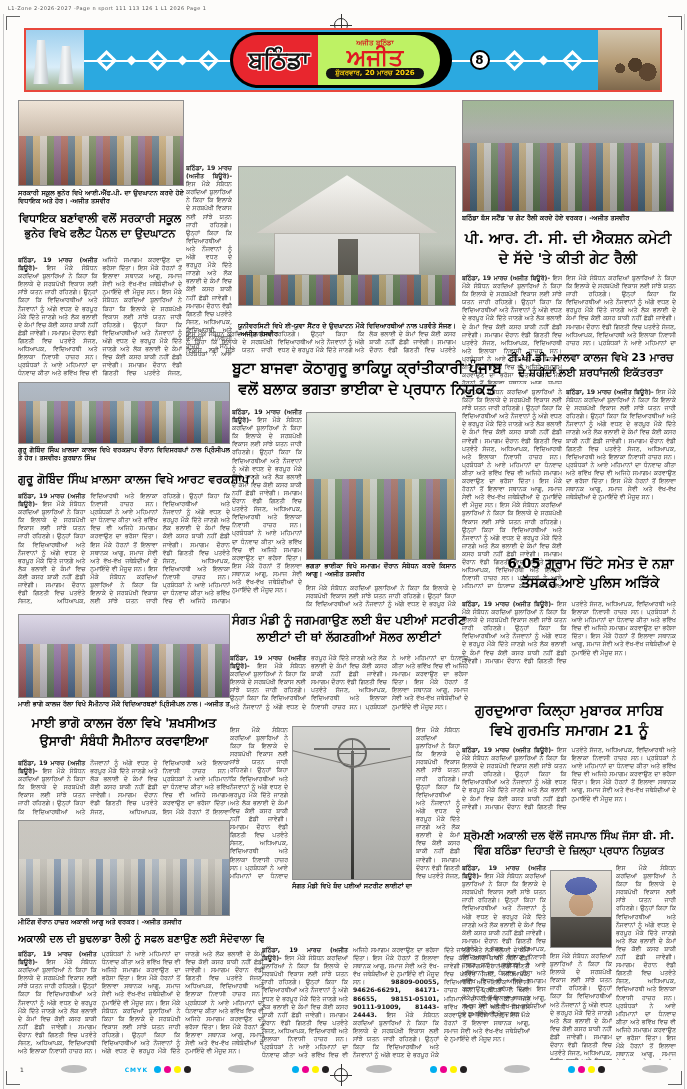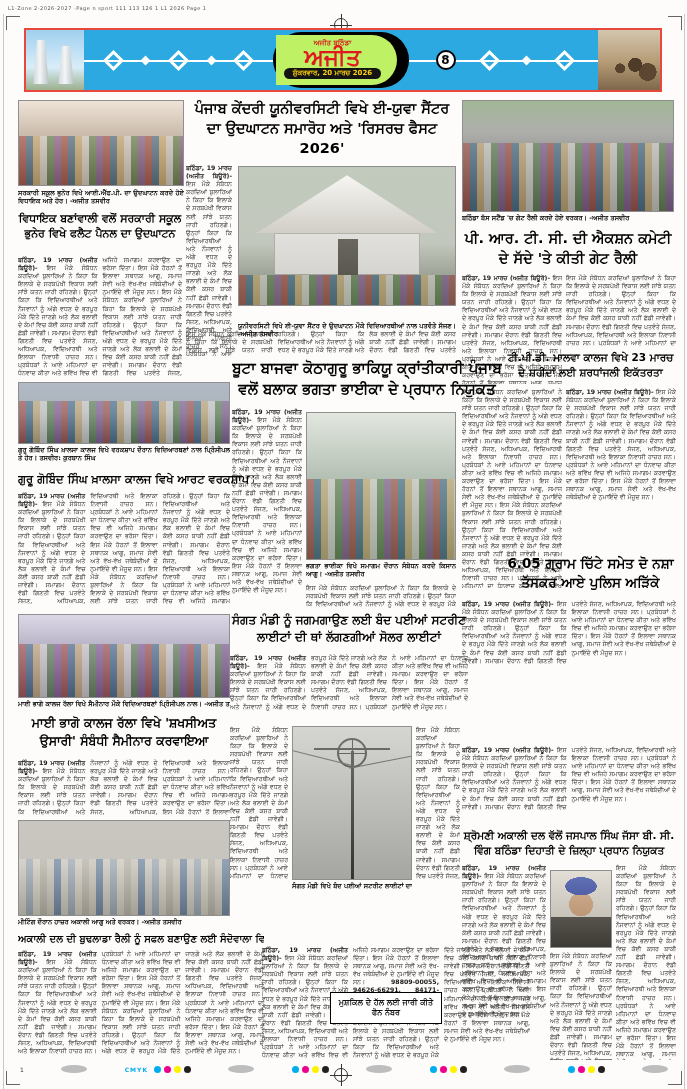--- a/index.html
+++ b/index.html
@@ -113,20 +113,21 @@
       <i class="twr" style="left:30px;height:38px"></i>
     </div>
     <div class="band">
       <i class="dm"></i>
       <i class="dm sm"></i>
       <i class="dm"></i>
       <i class="dm sm"></i>
       <i class="dm"></i>
     </div>
     <div class="logo">
+      <div class="logo-city">ਬਠਿੰਡਾ</div>
       <div class="logo-right">
         <div class="logo-small">ਅਜੀਤ ਬਠਿੰਡਾ</div>
         <div class="logo-brand">ਅਜੀਤ</div>
         <div class="logo-date">ਸ਼ੁੱਕਰਵਾਰ, 20 ਮਾਰਚ 2026</div>
       </div>
     </div>
     <div class="band">
       <div class="circle8">8</div>
       <i class="dm"></i>
       <i class="dm sm"></i>
@@ -139,21 +140,21 @@
   <div class="ph p-school" style="left:18px;top:100px;width:166px;height:86px"></div>
   <div class="abs cap" style="left:18px;top:189px;width:166px;height:21px">ਸਰਕਾਰੀ ਸਕੂਲ ਭੁਨੇਰ ਵਿਖੇ ਆਈ.ਐੱਫ.ਪੀ. ਦਾ ਉਦਘਾਟਨ ਕਰਦੇ ਹੋਏ ਵਿਧਾਇਕ ਅਤੇ ਹੋਰ।   -ਅਜੀਤ ਤਸਵੀਰ</div>
   <div class="abs hl" style="left:18px;top:212px;width:164px;height:40px;font-size:11px;line-height:14.5px">ਵਿਧਾਇਕ ਬਣਾਂਵਾਲੀ ਵਲੋਂ ਸਰਕਾਰੀ ਸਕੂਲ ਭੁਨੇਰ ਵਿਖੇ ਫਲੈਟ ਪੈਨਲ ਦਾ ਉਦਘਾਟਨ</div>
   <div class="abs bodytxt cols2" style="left:18px;top:256px;width:164px;height:124px">
     <b class="dl">ਬਠਿੰਡਾ, 19 ਮਾਰਚ (ਅਜੀਤ ਬਿਊਰੋ)- </b>
     <span>ਇਸ ਮੌਕੇ ਸੰਬੋਧਨ ਕਰਦਿਆਂ ਬੁਲਾਰਿਆਂ ਨੇ ਕਿਹਾ ਕਿ ਇਲਾਕੇ ਦੇ ਸਰਬਪੱਖੀ ਵਿਕਾਸ ਲਈ ਸਾਂਝੇ ਯਤਨ ਜਾਰੀ ਰਹਿਣਗੇ। ਉਨ੍ਹਾਂ ਕਿਹਾ ਕਿ ਵਿਦਿਆਰਥੀਆਂ ਅਤੇ ਨੌਜਵਾਨਾਂ ਨੂੰ ਅੱਗੇ ਵਧਣ ਦੇ ਭਰਪੂਰ ਮੌਕੇ ਦਿੱਤੇ ਜਾਣਗੇ ਅਤੇ ਲੋਕ ਭਲਾਈ ਦੇ ਕੰਮਾਂ ਵਿਚ ਕੋਈ ਕਸਰ ਬਾਕੀ ਨਹੀਂ ਛੱਡੀ ਜਾਵੇਗੀ। ਸਮਾਗਮ ਦੌਰਾਨ ਵੱਡੀ ਗਿਣਤੀ ਵਿਚ ਪਤਵੰਤੇ ਸੱਜਣ, ਅਧਿਆਪਕ, ਵਿਦਿਆਰਥੀ ਅਤੇ ਇਲਾਕਾ ਨਿਵਾਸੀ ਹਾਜ਼ਰ ਸਨ। ਪ੍ਰਬੰਧਕਾਂ ਨੇ ਆਏ ਮਹਿਮਾਨਾਂ ਦਾ ਧੰਨਵਾਦ ਕੀਤਾ ਅਤੇ ਭਵਿੱਖ ਵਿਚ ਵੀ ਅਜਿਹੇ ਸਮਾਗਮ ਕਰਵਾਉਣ ਦਾ ਭਰੋਸਾ ਦਿੱਤਾ। ਇਸ ਮੌਕੇ ਹੋਰਨਾਂ ਤੋਂ ਇਲਾਵਾ ਸਥਾਨਕ ਆਗੂ, ਸਮਾਜ ਸੇਵੀ ਅਤੇ ਵੱਖ-ਵੱਖ ਜਥੇਬੰਦੀਆਂ ਦੇ ਨੁਮਾਇੰਦੇ ਵੀ ਮੌਜੂਦ ਸਨ।</span>
     <span>ਇਸ ਮੌਕੇ ਸੰਬੋਧਨ ਕਰਦਿਆਂ ਬੁਲਾਰਿਆਂ ਨੇ ਕਿਹਾ ਕਿ ਇਲਾਕੇ ਦੇ ਸਰਬਪੱਖੀ ਵਿਕਾਸ ਲਈ ਸਾਂਝੇ ਯਤਨ ਜਾਰੀ ਰਹਿਣਗੇ। ਉਨ੍ਹਾਂ ਕਿਹਾ ਕਿ ਵਿਦਿਆਰਥੀਆਂ ਅਤੇ ਨੌਜਵਾਨਾਂ ਨੂੰ ਅੱਗੇ ਵਧਣ ਦੇ ਭਰਪੂਰ ਮੌਕੇ ਦਿੱਤੇ ਜਾਣਗੇ ਅਤੇ ਲੋਕ ਭਲਾਈ ਦੇ ਕੰਮਾਂ ਵਿਚ ਕੋਈ ਕਸਰ ਬਾਕੀ ਨਹੀਂ ਛੱਡੀ ਜਾਵੇਗੀ। ਸਮਾਗਮ ਦੌਰਾਨ ਵੱਡੀ ਗਿਣਤੀ ਵਿਚ ਪਤਵੰਤੇ ਸੱਜਣ, ਅਧਿਆਪਕ, ਵਿਦਿਆਰਥੀ ਅਤੇ ਇਲਾਕਾ ਨਿਵਾਸੀ ਹਾਜ਼ਰ ਸਨ। ਪ੍ਰਬੰਧਕਾਂ ਨੇ ਆਏ ਮਹਿਮਾਨਾਂ ਦਾ ਧੰਨਵਾਦ ਕੀਤਾ ਅਤੇ ਭਵਿੱਖ ਵਿਚ ਵੀ ਅਜਿਹੇ ਸਮਾਗਮ ਕਰਵਾਉਣ ਦਾ ਭਰੋਸਾ ਦਿੱਤਾ। ਇਸ ਮੌਕੇ ਹੋਰਨਾਂ ਤੋਂ ਇਲਾਵਾ ਸਥਾਨਕ ਆਗੂ, ਸਮਾਜ ਸੇਵੀ ਅਤੇ ਵੱਖ-ਵੱਖ ਜਥੇਬੰਦੀਆਂ ਦੇ ਨੁਮਾਇੰਦੇ ਵੀ ਮੌਜੂਦ ਸਨ।</span>
   </div>
 
   <div class="ph p-khalsa" style="left:18px;top:382px;width:212px;height:62px"></div>
-  <div class="abs cap" style="left:18px;top:446px;width:212px;height:23px">ਗੁਰੂ ਗੋਬਿੰਦ ਸਿੰਘ ਖ਼ਾਲਸਾ ਕਾਲਜ ਵਿਖੇ ਵਰਕਸ਼ਾਪ ਦੌਰਾਨ ਵਿਦਿਆਰਥਣਾਂ ਨਾਲ ਪ੍ਰਿੰਸੀਪਲ ਤੇ ਹੋਰ।   ਤਸਵੀਰ: ਕੁਰਬਾਨ ਸਿੰਘ</div>
+  <div class="abs cap" style="left:18px;top:446px;width:212px;height:23px">ਗੁਰੂ ਗੋਬਿੰਦ ਸਿੰਘ ਖ਼ਾਲਸਾ ਕਾਲਜ ਵਿਖੇ ਵਰਕਸ਼ਾਪ ਦੌਰਾਨ ਵਿਦਿਸਰਬਪਾਂ ਨਾਲ ਪ੍ਰਿੰਸੀਪਲ ਤੇ ਹੋਰ।   ਤਸਵੀਰ: ਕੁਰਬਾਨ ਸਿੰਘ</div>
   <div class="abs hl nw" style="left:18px;top:471px;width:236px;height:18px;font-size:11.5px;line-height:17px">ਗੁਰੂ ਗੋਬਿੰਦ ਸਿੰਘ ਖ਼ਾਲਸਾ ਕਾਲਜ ਵਿਖੇ ਆਰਟ ਵਰਕਸ਼ਾਪ ਲਗਾਈ</div>
   <div class="abs bodytxt cols3" style="left:18px;top:492px;width:212px;height:118px">
     <b class="dl">ਬਠਿੰਡਾ, 19 ਮਾਰਚ (ਅਜੀਤ ਬਿਊਰੋ)- </b>
     <span>ਇਸ ਮੌਕੇ ਸੰਬੋਧਨ ਕਰਦਿਆਂ ਬੁਲਾਰਿਆਂ ਨੇ ਕਿਹਾ ਕਿ ਇਲਾਕੇ ਦੇ ਸਰਬਪੱਖੀ ਵਿਕਾਸ ਲਈ ਸਾਂਝੇ ਯਤਨ ਜਾਰੀ ਰਹਿਣਗੇ। ਉਨ੍ਹਾਂ ਕਿਹਾ ਕਿ ਵਿਦਿਆਰਥੀਆਂ ਅਤੇ ਨੌਜਵਾਨਾਂ ਨੂੰ ਅੱਗੇ ਵਧਣ ਦੇ ਭਰਪੂਰ ਮੌਕੇ ਦਿੱਤੇ ਜਾਣਗੇ ਅਤੇ ਲੋਕ ਭਲਾਈ ਦੇ ਕੰਮਾਂ ਵਿਚ ਕੋਈ ਕਸਰ ਬਾਕੀ ਨਹੀਂ ਛੱਡੀ ਜਾਵੇਗੀ। ਸਮਾਗਮ ਦੌਰਾਨ ਵੱਡੀ ਗਿਣਤੀ ਵਿਚ ਪਤਵੰਤੇ ਸੱਜਣ, ਅਧਿਆਪਕ, ਵਿਦਿਆਰਥੀ ਅਤੇ ਇਲਾਕਾ ਨਿਵਾਸੀ ਹਾਜ਼ਰ ਸਨ। ਪ੍ਰਬੰਧਕਾਂ ਨੇ ਆਏ ਮਹਿਮਾਨਾਂ ਦਾ ਧੰਨਵਾਦ ਕੀਤਾ ਅਤੇ ਭਵਿੱਖ ਵਿਚ ਵੀ ਅਜਿਹੇ ਸਮਾਗਮ ਕਰਵਾਉਣ ਦਾ ਭਰੋਸਾ ਦਿੱਤਾ। ਇਸ ਮੌਕੇ ਹੋਰਨਾਂ ਤੋਂ ਇਲਾਵਾ ਸਥਾਨਕ ਆਗੂ, ਸਮਾਜ ਸੇਵੀ ਅਤੇ ਵੱਖ-ਵੱਖ ਜਥੇਬੰਦੀਆਂ ਦੇ ਨੁਮਾਇੰਦੇ ਵੀ ਮੌਜੂਦ ਸਨ।</span>
     <span>ਇਸ ਮੌਕੇ ਸੰਬੋਧਨ ਕਰਦਿਆਂ ਬੁਲਾਰਿਆਂ ਨੇ ਕਿਹਾ ਕਿ ਇਲਾਕੇ ਦੇ ਸਰਬਪੱਖੀ ਵਿਕਾਸ ਲਈ ਸਾਂਝੇ ਯਤਨ ਜਾਰੀ ਰਹਿਣਗੇ। ਉਨ੍ਹਾਂ ਕਿਹਾ ਕਿ ਵਿਦਿਆਰਥੀਆਂ ਅਤੇ ਨੌਜਵਾਨਾਂ ਨੂੰ ਅੱਗੇ ਵਧਣ ਦੇ ਭਰਪੂਰ ਮੌਕੇ ਦਿੱਤੇ ਜਾਣਗੇ ਅਤੇ ਲੋਕ ਭਲਾਈ ਦੇ ਕੰਮਾਂ ਵਿਚ ਕੋਈ ਕਸਰ ਬਾਕੀ ਨਹੀਂ ਛੱਡੀ ਜਾਵੇਗੀ। ਸਮਾਗਮ ਦੌਰਾਨ ਵੱਡੀ ਗਿਣਤੀ ਵਿਚ ਪਤਵੰਤੇ ਸੱਜਣ, ਅਧਿਆਪਕ, ਵਿਦਿਆਰਥੀ ਅਤੇ ਇਲਾਕਾ ਨਿਵਾਸੀ ਹਾਜ਼ਰ ਸਨ। ਪ੍ਰਬੰਧਕਾਂ ਨੇ ਆਏ ਮਹਿਮਾਨਾਂ ਦਾ ਧੰਨਵਾਦ ਕੀਤਾ ਅਤੇ ਭਵਿੱਖ ਵਿਚ ਵੀ ਅਜਿਹੇ ਸਮਾਗਮ ਕਰਵਾਉਣ ਦਾ ਭਰੋਸਾ ਦਿੱਤਾ। ਇਸ ਮੌਕੇ ਹੋਰਨਾਂ ਤੋਂ ਇਲਾਵਾ ਸਥਾਨਕ ਆਗੂ, ਸਮਾਜ ਸੇਵੀ ਅਤੇ ਵੱਖ-ਵੱਖ ਜਥੇਬੰਦੀਆਂ ਦੇ ਨੁਮਾਇੰਦੇ ਵੀ ਮੌਜੂਦ ਸਨ।</span>
   </div>
 
   <div class="ph p-maibhago" style="left:18px;top:614px;width:212px;height:84px"></div>
   <div class="abs cap" style="left:18px;top:700px;width:212px;height:12px;white-space:nowrap">ਮਾਈ ਭਾਗੋ ਕਾਲਜ ਰੱਲਾ ਵਿਖੇ ਸੈਮੀਨਾਰ ਮੌਕੇ ਵਿਦਿਆਰਥਣਾਂ ਪ੍ਰਿੰਸੀਪਲ ਨਾਲ।   -ਅਜੀਤ ਤਸਵੀਰ</div>
   <div class="abs hl" style="left:18px;top:714px;width:212px;height:42px;font-size:12.5px;line-height:18px">ਮਾਈ ਭਾਗੋ ਕਾਲਜ ਰੱਲਾ ਵਿਖੇ 'ਸ਼ਖਸੀਅਤ ਉਸਾਰੀ' ਸੰਬੰਧੀ ਸੈਮੀਨਾਰ ਕਰਵਾਇਆ</div>
@@ -164,21 +165,20 @@
 
   <div class="ph p-akali" style="left:18px;top:820px;width:212px;height:96px"></div>
   <div class="abs cap" style="left:18px;top:918px;width:246px;height:12px;white-space:nowrap">ਮੀਟਿੰਗ ਦੌਰਾਨ ਹਾਜ਼ਰ ਅਕਾਲੀ ਆਗੂ ਅਤੇ ਵਰਕਰ।   -ਅਜੀਤ ਤਸਵੀਰ</div>
   <div class="abs hl nw" style="left:18px;top:932px;width:246px;height:15px;font-size:10px;line-height:14px">ਅਕਾਲੀ ਦਲ ਦੀ ਬੁਢਲਾਡਾ ਰੈਲੀ ਨੂੰ ਸਫਲ ਬਣਾਉਣ ਲਈ ਸੰਦੋਵਾਲਾ ਵਿਖੇ ਭਰਵੀਂ ਮੀਟਿੰਗ</div>
   <div class="abs bodytxt cols3" style="left:18px;top:950px;width:246px;height:110px">
     <b class="dl">ਬਠਿੰਡਾ, 19 ਮਾਰਚ (ਅਜੀਤ ਬਿਊਰੋ)- </b>
     <span>ਇਸ ਮੌਕੇ ਸੰਬੋਧਨ ਕਰਦਿਆਂ ਬੁਲਾਰਿਆਂ ਨੇ ਕਿਹਾ ਕਿ ਇਲਾਕੇ ਦੇ ਸਰਬਪੱਖੀ ਵਿਕਾਸ ਲਈ ਸਾਂਝੇ ਯਤਨ ਜਾਰੀ ਰਹਿਣਗੇ। ਉਨ੍ਹਾਂ ਕਿਹਾ ਕਿ ਵਿਦਿਆਰਥੀਆਂ ਅਤੇ ਨੌਜਵਾਨਾਂ ਨੂੰ ਅੱਗੇ ਵਧਣ ਦੇ ਭਰਪੂਰ ਮੌਕੇ ਦਿੱਤੇ ਜਾਣਗੇ ਅਤੇ ਲੋਕ ਭਲਾਈ ਦੇ ਕੰਮਾਂ ਵਿਚ ਕੋਈ ਕਸਰ ਬਾਕੀ ਨਹੀਂ ਛੱਡੀ ਜਾਵੇਗੀ। ਸਮਾਗਮ ਦੌਰਾਨ ਵੱਡੀ ਗਿਣਤੀ ਵਿਚ ਪਤਵੰਤੇ ਸੱਜਣ, ਅਧਿਆਪਕ, ਵਿਦਿਆਰਥੀ ਅਤੇ ਇਲਾਕਾ ਨਿਵਾਸੀ ਹਾਜ਼ਰ ਸਨ। ਪ੍ਰਬੰਧਕਾਂ ਨੇ ਆਏ ਮਹਿਮਾਨਾਂ ਦਾ ਧੰਨਵਾਦ ਕੀਤਾ ਅਤੇ ਭਵਿੱਖ ਵਿਚ ਵੀ ਅਜਿਹੇ ਸਮਾਗਮ ਕਰਵਾਉਣ ਦਾ ਭਰੋਸਾ ਦਿੱਤਾ। ਇਸ ਮੌਕੇ ਹੋਰਨਾਂ ਤੋਂ ਇਲਾਵਾ ਸਥਾਨਕ ਆਗੂ, ਸਮਾਜ ਸੇਵੀ ਅਤੇ ਵੱਖ-ਵੱਖ ਜਥੇਬੰਦੀਆਂ ਦੇ ਨੁਮਾਇੰਦੇ ਵੀ ਮੌਜੂਦ ਸਨ।</span>
     <span>ਇਸ ਮੌਕੇ ਸੰਬੋਧਨ ਕਰਦਿਆਂ ਬੁਲਾਰਿਆਂ ਨੇ ਕਿਹਾ ਕਿ ਇਲਾਕੇ ਦੇ ਸਰਬਪੱਖੀ ਵਿਕਾਸ ਲਈ ਸਾਂਝੇ ਯਤਨ ਜਾਰੀ ਰਹਿਣਗੇ। ਉਨ੍ਹਾਂ ਕਿਹਾ ਕਿ ਵਿਦਿਆਰਥੀਆਂ ਅਤੇ ਨੌਜਵਾਨਾਂ ਨੂੰ ਅੱਗੇ ਵਧਣ ਦੇ ਭਰਪੂਰ ਮੌਕੇ ਦਿੱਤੇ ਜਾਣਗੇ ਅਤੇ ਲੋਕ ਭਲਾਈ ਦੇ ਕੰਮਾਂ ਵਿਚ ਕੋਈ ਕਸਰ ਬਾਕੀ ਨਹੀਂ ਛੱਡੀ ਜਾਵੇਗੀ। ਸਮਾਗਮ ਦੌਰਾਨ ਵੱਡੀ ਗਿਣਤੀ ਵਿਚ ਪਤਵੰਤੇ ਸੱਜਣ, ਅਧਿਆਪਕ, ਵਿਦਿਆਰਥੀ ਅਤੇ ਇਲਾਕਾ ਨਿਵਾਸੀ ਹਾਜ਼ਰ ਸਨ। ਪ੍ਰਬੰਧਕਾਂ ਨੇ ਆਏ ਮਹਿਮਾਨਾਂ ਦਾ ਧੰਨਵਾਦ ਕੀਤਾ ਅਤੇ ਭਵਿੱਖ ਵਿਚ ਵੀ ਅਜਿਹੇ ਸਮਾਗਮ ਕਰਵਾਉਣ ਦਾ ਭਰੋਸਾ ਦਿੱਤਾ। ਇਸ ਮੌਕੇ ਹੋਰਨਾਂ ਤੋਂ ਇਲਾਵਾ ਸਥਾਨਕ ਆਗੂ, ਸਮਾਜ ਸੇਵੀ ਅਤੇ ਵੱਖ-ਵੱਖ ਜਥੇਬੰਦੀਆਂ ਦੇ ਨੁਮਾਇੰਦੇ ਵੀ ਮੌਜੂਦ ਸਨ।</span>
   </div>
 
-  <div class="abs hl" style="left:186px;top:98px;width:272px;height:62px;font-size:14.5px;line-height:20px">ਪੰਜਾਬ ਕੇਂਦਰੀ ਯੂਨੀਵਰਸਿਟੀ ਵਿਖੇ ਈ-ਯੁਵਾ ਸੈਂਟਰ ਦਾ ਉਦਘਾਟਨ ਸਮਾਰੋਹ ਅਤੇ 'ਰਿਸਰਚ ਫੈਸਟ 2026'</div>
   <div class="abs bodytxt" style="left:186px;top:164px;width:46px;height:192px">
     <b class="dl">ਬਠਿੰਡਾ, 19 ਮਾਰਚ (ਅਜੀਤ ਬਿਊਰੋ)- </b>
     <span>ਇਸ ਮੌਕੇ ਸੰਬੋਧਨ ਕਰਦਿਆਂ ਬੁਲਾਰਿਆਂ ਨੇ ਕਿਹਾ ਕਿ ਇਲਾਕੇ ਦੇ ਸਰਬਪੱਖੀ ਵਿਕਾਸ ਲਈ ਸਾਂਝੇ ਯਤਨ ਜਾਰੀ ਰਹਿਣਗੇ। ਉਨ੍ਹਾਂ ਕਿਹਾ ਕਿ ਵਿਦਿਆਰਥੀਆਂ ਅਤੇ ਨੌਜਵਾਨਾਂ ਨੂੰ ਅੱਗੇ ਵਧਣ ਦੇ ਭਰਪੂਰ ਮੌਕੇ ਦਿੱਤੇ ਜਾਣਗੇ ਅਤੇ ਲੋਕ ਭਲਾਈ ਦੇ ਕੰਮਾਂ ਵਿਚ ਕੋਈ ਕਸਰ ਬਾਕੀ ਨਹੀਂ ਛੱਡੀ ਜਾਵੇਗੀ। ਸਮਾਗਮ ਦੌਰਾਨ ਵੱਡੀ ਗਿਣਤੀ ਵਿਚ ਪਤਵੰਤੇ ਸੱਜਣ, ਅਧਿਆਪਕ, ਵਿਦਿਆਰਥੀ ਅਤੇ ਇਲਾਕਾ ਨਿਵਾਸੀ ਹਾਜ਼ਰ ਸਨ। ਪ੍ਰਬੰਧਕਾਂ ਨੇ ਆਏ ਮਹਿਮਾਨਾਂ ਦਾ ਧੰਨਵਾਦ ਕੀਤਾ ਅਤੇ ਭਵਿੱਖ ਵਿਚ ਵੀ ਅਜਿਹੇ ਸਮਾਗਮ ਕਰਵਾਉਣ ਦਾ ਭਰੋਸਾ ਦਿੱਤਾ। ਇਸ ਮੌਕੇ ਹੋਰਨਾਂ ਤੋਂ ਇਲਾਵਾ ਸਥਾਨਕ ਆਗੂ, ਸਮਾਜ ਸੇਵੀ ਅਤੇ ਵੱਖ-ਵੱਖ ਜਥੇਬੰਦੀਆਂ ਦੇ ਨੁਮਾਇੰਦੇ ਵੀ ਮੌਜੂਦ ਸਨ।</span>
   </div>
   <div class="ph p-lead" style="left:238px;top:166px;width:218px;height:140px">
     <i class="roof"></i>
     <i class="wall"></i>
     <i class="door"></i>
   </div>
   <div class="abs cap" style="left:238px;top:322px;width:218px;height:20px">ਯੂਨੀਵਰਸਿਟੀ ਵਿਖੇ ਈ-ਯੁਵਾ ਸੈਂਟਰ ਦੇ ਉਦਘਾਟਨ ਮੌਕੇ ਵਿਦਿਆਰਥੀਆਂ ਨਾਲ ਪਤਵੰਤੇ ਸੱਜਣ।   -ਅਜੀਤ ਤਸਵੀਰ</div>
@@ -216,21 +216,20 @@
     <span>ਇਸ ਮੌਕੇ ਸੰਬੋਧਨ ਕਰਦਿਆਂ ਬੁਲਾਰਿਆਂ ਨੇ ਕਿਹਾ ਕਿ ਇਲਾਕੇ ਦੇ ਸਰਬਪੱਖੀ ਵਿਕਾਸ ਲਈ ਸਾਂਝੇ ਯਤਨ ਜਾਰੀ ਰਹਿਣਗੇ। ਉਨ੍ਹਾਂ ਕਿਹਾ ਕਿ ਵਿਦਿਆਰਥੀਆਂ ਅਤੇ ਨੌਜਵਾਨਾਂ ਨੂੰ ਅੱਗੇ ਵਧਣ ਦੇ ਭਰਪੂਰ ਮੌਕੇ ਦਿੱਤੇ ਜਾਣਗੇ ਅਤੇ ਲੋਕ ਭਲਾਈ ਦੇ ਕੰਮਾਂ ਵਿਚ ਕੋਈ ਕਸਰ ਬਾਕੀ ਨਹੀਂ ਛੱਡੀ ਜਾਵੇਗੀ। ਸਮਾਗਮ ਦੌਰਾਨ ਵੱਡੀ ਗਿਣਤੀ ਵਿਚ ਪਤਵੰਤੇ ਸੱਜਣ, ਅਧਿਆਪਕ, ਵਿਦਿਆਰਥੀ ਅਤੇ ਇਲਾਕਾ ਨਿਵਾਸੀ ਹਾਜ਼ਰ ਸਨ। ਪ੍ਰਬੰਧਕਾਂ ਨੇ ਆਏ ਮਹਿਮਾਨਾਂ ਦਾ ਧੰਨਵਾਦ ਕੀਤਾ ਅਤੇ ਭਵਿੱਖ ਵਿਚ ਵੀ ਅਜਿਹੇ ਸਮਾਗਮ ਕਰਵਾਉਣ ਦਾ ਭਰੋਸਾ ਦਿੱਤਾ। ਇਸ ਮੌਕੇ ਹੋਰਨਾਂ ਤੋਂ ਇਲਾਵਾ ਸਥਾਨਕ ਆਗੂ, ਸਮਾਜ ਸੇਵੀ ਅਤੇ ਵੱਖ-ਵੱਖ ਜਥੇਬੰਦੀਆਂ ਦੇ ਨੁਮਾਇੰਦੇ ਵੀ ਮੌਜੂਦ ਸਨ।</span>
   </div>
   <div class="abs cap" style="left:292px;top:882px;width:120px;height:13px;white-space:nowrap">ਸੰਗਤ ਮੰਡੀ ਵਿਖੇ ਬੰਦ ਪਈਆਂ ਸਟਰੀਟ ਲਾਈਟਾਂ ਦਾ ਦ੍ਰਿਸ਼।   -ਅਜੀਤ ਤਸਵੀਰ</div>
 
   <div class="abs bodytxt cols3" style="left:262px;top:946px;width:268px;height:114px">
     <b class="dl">ਬਠਿੰਡਾ, 19 ਮਾਰਚ (ਅਜੀਤ ਬਿਊਰੋ)- </b>
     <span>ਇਸ ਮੌਕੇ ਸੰਬੋਧਨ ਕਰਦਿਆਂ ਬੁਲਾਰਿਆਂ ਨੇ ਕਿਹਾ ਕਿ ਇਲਾਕੇ ਦੇ ਸਰਬਪੱਖੀ ਵਿਕਾਸ ਲਈ ਸਾਂਝੇ ਯਤਨ ਜਾਰੀ ਰਹਿਣਗੇ। ਉਨ੍ਹਾਂ ਕਿਹਾ ਕਿ ਵਿਦਿਆਰਥੀਆਂ ਅਤੇ ਨੌਜਵਾਨਾਂ ਨੂੰ ਅੱਗੇ ਵਧਣ ਦੇ ਭਰਪੂਰ ਮੌਕੇ ਦਿੱਤੇ ਜਾਣਗੇ ਅਤੇ ਲੋਕ ਭਲਾਈ ਦੇ ਕੰਮਾਂ ਵਿਚ ਕੋਈ ਕਸਰ ਬਾਕੀ ਨਹੀਂ ਛੱਡੀ ਜਾਵੇਗੀ। ਸਮਾਗਮ ਦੌਰਾਨ ਵੱਡੀ ਗਿਣਤੀ ਵਿਚ ਪਤਵੰਤੇ ਸੱਜਣ, ਅਧਿਆਪਕ, ਵਿਦਿਆਰਥੀ ਅਤੇ ਇਲਾਕਾ ਨਿਵਾਸੀ ਹਾਜ਼ਰ ਸਨ। ਪ੍ਰਬੰਧਕਾਂ ਨੇ ਆਏ ਮਹਿਮਾਨਾਂ ਦਾ ਧੰਨਵਾਦ ਕੀਤਾ ਅਤੇ ਭਵਿੱਖ ਵਿਚ ਵੀ ਅਜਿਹੇ ਸਮਾਗਮ ਕਰਵਾਉਣ ਦਾ ਭਰੋਸਾ ਦਿੱਤਾ। ਇਸ ਮੌਕੇ ਹੋਰਨਾਂ ਤੋਂ ਇਲਾਵਾ ਸਥਾਨਕ ਆਗੂ, ਸਮਾਜ ਸੇਵੀ ਅਤੇ ਵੱਖ-ਵੱਖ ਜਥੇਬੰਦੀਆਂ ਦੇ ਨੁਮਾਇੰਦੇ ਵੀ ਮੌਜੂਦ ਸਨ।</span>
     <b>98809-00055, 94626-66291, 84171-86655, 98151-05101, 90111-91009, 81443-24443.</b>
     <span>ਇਸ ਮੌਕੇ ਸੰਬੋਧਨ ਕਰਦਿਆਂ ਬੁਲਾਰਿਆਂ ਨੇ ਕਿਹਾ ਕਿ ਇਲਾਕੇ ਦੇ ਸਰਬਪੱਖੀ ਵਿਕਾਸ ਲਈ ਸਾਂਝੇ ਯਤਨ ਜਾਰੀ ਰਹਿਣਗੇ। ਉਨ੍ਹਾਂ ਕਿਹਾ ਕਿ ਵਿਦਿਆਰਥੀਆਂ ਅਤੇ ਨੌਜਵਾਨਾਂ ਨੂੰ ਅੱਗੇ ਵਧਣ ਦੇ ਭਰਪੂਰ ਮੌਕੇ ਦਿੱਤੇ ਜਾਣਗੇ ਅਤੇ ਲੋਕ ਭਲਾਈ ਦੇ ਕੰਮਾਂ ਵਿਚ ਕੋਈ ਕਸਰ ਬਾਕੀ ਨਹੀਂ ਛੱਡੀ ਜਾਵੇਗੀ। ਸਮਾਗਮ ਦੌਰਾਨ ਵੱਡੀ ਗਿਣਤੀ ਵਿਚ ਪਤਵੰਤੇ ਸੱਜਣ, ਅਧਿਆਪਕ, ਵਿਦਿਆਰਥੀ ਅਤੇ ਇਲਾਕਾ ਨਿਵਾਸੀ ਹਾਜ਼ਰ ਸਨ। ਪ੍ਰਬੰਧਕਾਂ ਨੇ ਆਏ ਮਹਿਮਾਨਾਂ ਦਾ ਧੰਨਵਾਦ ਕੀਤਾ ਅਤੇ ਭਵਿੱਖ ਵਿਚ ਵੀ ਅਜਿਹੇ ਸਮਾਗਮ ਕਰਵਾਉਣ ਦਾ ਭਰੋਸਾ ਦਿੱਤਾ। ਇਸ ਮੌਕੇ ਹੋਰਨਾਂ ਤੋਂ ਇਲਾਵਾ ਸਥਾਨਕ ਆਗੂ, ਸਮਾਜ ਸੇਵੀ ਅਤੇ ਵੱਖ-ਵੱਖ ਜਥੇਬੰਦੀਆਂ ਦੇ ਨੁਮਾਇੰਦੇ ਵੀ ਮੌਜੂਦ ਸਨ।</span>
   </div>
-  <div class="abs phonebox" style="left:330px;top:992px;width:112px;height:32px">ਮੁਸ਼ਕਿਲ ਦੇ ਹੱਲ ਲਈ ਜਾਰੀ ਕੀਤੇ ਫੋਨ ਨੰਬਰ</div>
 
   <div class="ph p-prtc" style="left:462px;top:100px;width:212px;height:112px"></div>
   <div class="abs cap" style="left:462px;top:214px;width:212px;height:12px;white-space:nowrap">ਬਠਿੰਡਾ ਬੱਸ ਸਟੈਂਡ 'ਚ ਗੇਟ ਰੈਲੀ ਕਰਦੇ ਹੋਏ ਵਰਕਰ।   -ਅਜੀਤ ਤਸਵੀਰ</div>
   <div class="abs hl" style="left:462px;top:228px;width:212px;height:42px;font-size:14.5px;line-height:20px">ਪੀ. ਆਰ. ਟੀ. ਸੀ. ਦੀ ਐਕਸ਼ਨ ਕਮੇਟੀ ਦੇ ਸੱਦੇ 'ਤੇ ਕੀਤੀ ਗੇਟ ਰੈਲੀ</div>
   <div class="abs bodytxt" style="left:462px;top:274px;width:100px;height:110px">
     <b class="dl">ਬਠਿੰਡਾ, 19 ਮਾਰਚ (ਅਜੀਤ ਬਿਊਰੋ)- </b>
     <span>ਇਸ ਮੌਕੇ ਸੰਬੋਧਨ ਕਰਦਿਆਂ ਬੁਲਾਰਿਆਂ ਨੇ ਕਿਹਾ ਕਿ ਇਲਾਕੇ ਦੇ ਸਰਬਪੱਖੀ ਵਿਕਾਸ ਲਈ ਸਾਂਝੇ ਯਤਨ ਜਾਰੀ ਰਹਿਣਗੇ। ਉਨ੍ਹਾਂ ਕਿਹਾ ਕਿ ਵਿਦਿਆਰਥੀਆਂ ਅਤੇ ਨੌਜਵਾਨਾਂ ਨੂੰ ਅੱਗੇ ਵਧਣ ਦੇ ਭਰਪੂਰ ਮੌਕੇ ਦਿੱਤੇ ਜਾਣਗੇ ਅਤੇ ਲੋਕ ਭਲਾਈ ਦੇ ਕੰਮਾਂ ਵਿਚ ਕੋਈ ਕਸਰ ਬਾਕੀ ਨਹੀਂ ਛੱਡੀ ਜਾਵੇਗੀ। ਸਮਾਗਮ ਦੌਰਾਨ ਵੱਡੀ ਗਿਣਤੀ ਵਿਚ ਪਤਵੰਤੇ ਸੱਜਣ, ਅਧਿਆਪਕ, ਵਿਦਿਆਰਥੀ ਅਤੇ ਇਲਾਕਾ ਨਿਵਾਸੀ ਹਾਜ਼ਰ ਸਨ। ਪ੍ਰਬੰਧਕਾਂ ਨੇ ਆਏ ਮਹਿਮਾਨਾਂ ਦਾ ਧੰਨਵਾਦ ਕੀਤਾ ਅਤੇ ਭਵਿੱਖ ਵਿਚ ਵੀ ਅਜਿਹੇ ਸਮਾਗਮ ਕਰਵਾਉਣ ਦਾ ਭਰੋਸਾ ਦਿੱਤਾ। ਇਸ ਮੌਕੇ ਹੋਰਨਾਂ ਤੋਂ ਇਲਾਵਾ ਸਥਾਨਕ ਆਗੂ, ਸਮਾਜ ਸੇਵੀ ਅਤੇ ਵੱਖ-ਵੱਖ ਜਥੇਬੰਦੀਆਂ ਦੇ ਨੁਮਾਇੰਦੇ ਵੀ ਮੌਜੂਦ ਸਨ।</span>
   </div>
   <div class="abs bodytxt" style="left:566px;top:274px;width:110px;height:72px">
     <span>ਇਸ ਮੌਕੇ ਸੰਬੋਧਨ ਕਰਦਿਆਂ ਬੁਲਾਰਿਆਂ ਨੇ ਕਿਹਾ ਕਿ ਇਲਾਕੇ ਦੇ ਸਰਬਪੱਖੀ ਵਿਕਾਸ ਲਈ ਸਾਂਝੇ ਯਤਨ ਜਾਰੀ ਰਹਿਣਗੇ। ਉਨ੍ਹਾਂ ਕਿਹਾ ਕਿ ਵਿਦਿਆਰਥੀਆਂ ਅਤੇ ਨੌਜਵਾਨਾਂ ਨੂੰ ਅੱਗੇ ਵਧਣ ਦੇ ਭਰਪੂਰ ਮੌਕੇ ਦਿੱਤੇ ਜਾਣਗੇ ਅਤੇ ਲੋਕ ਭਲਾਈ ਦੇ ਕੰਮਾਂ ਵਿਚ ਕੋਈ ਕਸਰ ਬਾਕੀ ਨਹੀਂ ਛੱਡੀ ਜਾਵੇਗੀ। ਸਮਾਗਮ ਦੌਰਾਨ ਵੱਡੀ ਗਿਣਤੀ ਵਿਚ ਪਤਵੰਤੇ ਸੱਜਣ, ਅਧਿਆਪਕ, ਵਿਦਿਆਰਥੀ ਅਤੇ ਇਲਾਕਾ ਨਿਵਾਸੀ ਹਾਜ਼ਰ ਸਨ। ਪ੍ਰਬੰਧਕਾਂ ਨੇ ਆਏ ਮਹਿਮਾਨਾਂ ਦਾ ਧੰਨਵਾਦ ਕੀਤਾ ਅਤੇ ਭਵਿੱਖ ਵਿਚ ਵੀ ਅਜਿਹੇ ਸਮਾਗਮ ਕਰਵਾਉਣ ਦਾ ਭਰੋਸਾ ਦਿੱਤਾ। ਇਸ ਮੌਕੇ ਹੋਰਨਾਂ ਤੋਂ ਇਲਾਵਾ ਸਥਾਨਕ ਆਗੂ, ਸਮਾਜ ਸੇਵੀ ਅਤੇ ਵੱਖ-ਵੱਖ ਜਥੇਬੰਦੀਆਂ ਦੇ ਨੁਮਾਇੰਦੇ ਵੀ ਮੌਜੂਦ ਸਨ।</span>
@@ -245,20 +244,21 @@
     <b class="dl">ਬਠਿੰਡਾ, 19 ਮਾਰਚ (ਅਜੀਤ ਬਿਊਰੋ)- </b>
     <span>ਇਸ ਮੌਕੇ ਸੰਬੋਧਨ ਕਰਦਿਆਂ ਬੁਲਾਰਿਆਂ ਨੇ ਕਿਹਾ ਕਿ ਇਲਾਕੇ ਦੇ ਸਰਬਪੱਖੀ ਵਿਕਾਸ ਲਈ ਸਾਂਝੇ ਯਤਨ ਜਾਰੀ ਰਹਿਣਗੇ। ਉਨ੍ਹਾਂ ਕਿਹਾ ਕਿ ਵਿਦਿਆਰਥੀਆਂ ਅਤੇ ਨੌਜਵਾਨਾਂ ਨੂੰ ਅੱਗੇ ਵਧਣ ਦੇ ਭਰਪੂਰ ਮੌਕੇ ਦਿੱਤੇ ਜਾਣਗੇ ਅਤੇ ਲੋਕ ਭਲਾਈ ਦੇ ਕੰਮਾਂ ਵਿਚ ਕੋਈ ਕਸਰ ਬਾਕੀ ਨਹੀਂ ਛੱਡੀ ਜਾਵੇਗੀ। ਸਮਾਗਮ ਦੌਰਾਨ ਵੱਡੀ ਗਿਣਤੀ ਵਿਚ ਪਤਵੰਤੇ ਸੱਜਣ, ਅਧਿਆਪਕ, ਵਿਦਿਆਰਥੀ ਅਤੇ ਇਲਾਕਾ ਨਿਵਾਸੀ ਹਾਜ਼ਰ ਸਨ। ਪ੍ਰਬੰਧਕਾਂ ਨੇ ਆਏ ਮਹਿਮਾਨਾਂ ਦਾ ਧੰਨਵਾਦ ਕੀਤਾ ਅਤੇ ਭਵਿੱਖ ਵਿਚ ਵੀ ਅਜਿਹੇ ਸਮਾਗਮ ਕਰਵਾਉਣ ਦਾ ਭਰੋਸਾ ਦਿੱਤਾ। ਇਸ ਮੌਕੇ ਹੋਰਨਾਂ ਤੋਂ ਇਲਾਵਾ ਸਥਾਨਕ ਆਗੂ, ਸਮਾਜ ਸੇਵੀ ਅਤੇ ਵੱਖ-ਵੱਖ ਜਥੇਬੰਦੀਆਂ ਦੇ ਨੁਮਾਇੰਦੇ ਵੀ ਮੌਜੂਦ ਸਨ।</span>
   </div>
 
   <div class="abs hl" style="left:505px;top:554px;width:171px;height:42px;font-size:13.5px;line-height:19px">6.05 ਗ੍ਰਾਮ ਚਿੱਟੇ ਸਮੇਤ ਦੋ ਨਸ਼ਾ ਤੱਸਕਰ ਆਏ ਪੁਲਿਸ ਅੜਿੱਕੇ</div>
   <div class="abs bodytxt cols2" style="left:462px;top:600px;width:214px;height:96px">
     <b class="dl">ਬਠਿੰਡਾ, 19 ਮਾਰਚ (ਅਜੀਤ ਬਿਊਰੋ)- </b>
     <span>ਇਸ ਮੌਕੇ ਸੰਬੋਧਨ ਕਰਦਿਆਂ ਬੁਲਾਰਿਆਂ ਨੇ ਕਿਹਾ ਕਿ ਇਲਾਕੇ ਦੇ ਸਰਬਪੱਖੀ ਵਿਕਾਸ ਲਈ ਸਾਂਝੇ ਯਤਨ ਜਾਰੀ ਰਹਿਣਗੇ। ਉਨ੍ਹਾਂ ਕਿਹਾ ਕਿ ਵਿਦਿਆਰਥੀਆਂ ਅਤੇ ਨੌਜਵਾਨਾਂ ਨੂੰ ਅੱਗੇ ਵਧਣ ਦੇ ਭਰਪੂਰ ਮੌਕੇ ਦਿੱਤੇ ਜਾਣਗੇ ਅਤੇ ਲੋਕ ਭਲਾਈ ਦੇ ਕੰਮਾਂ ਵਿਚ ਕੋਈ ਕਸਰ ਬਾਕੀ ਨਹੀਂ ਛੱਡੀ ਜਾਵੇਗੀ। ਸਮਾਗਮ ਦੌਰਾਨ ਵੱਡੀ ਗਿਣਤੀ ਵਿਚ ਪਤਵੰਤੇ ਸੱਜਣ, ਅਧਿਆਪਕ, ਵਿਦਿਆਰਥੀ ਅਤੇ ਇਲਾਕਾ ਨਿਵਾਸੀ ਹਾਜ਼ਰ ਸਨ। ਪ੍ਰਬੰਧਕਾਂ ਨੇ ਆਏ ਮਹਿਮਾਨਾਂ ਦਾ ਧੰਨਵਾਦ ਕੀਤਾ ਅਤੇ ਭਵਿੱਖ ਵਿਚ ਵੀ ਅਜਿਹੇ ਸਮਾਗਮ ਕਰਵਾਉਣ ਦਾ ਭਰੋਸਾ ਦਿੱਤਾ। ਇਸ ਮੌਕੇ ਹੋਰਨਾਂ ਤੋਂ ਇਲਾਵਾ ਸਥਾਨਕ ਆਗੂ, ਸਮਾਜ ਸੇਵੀ ਅਤੇ ਵੱਖ-ਵੱਖ ਜਥੇਬੰਦੀਆਂ ਦੇ ਨੁਮਾਇੰਦੇ ਵੀ ਮੌਜੂਦ ਸਨ।</span>
   </div>
 
+  <div class="abs hl" style="left:462px;top:700px;width:214px;height:42px;font-size:14.5px;line-height:20px">ਗੁਰਦੁਆਰਾ ਕਿਲ੍ਹਾ ਮੁਬਾਰਕ ਸਾਹਿਬ ਵਿਖੇ ਗੁਰਮਤਿ ਸਮਾਗਮ 21 ਨੂੰ</div>
   <div class="abs bodytxt cols2" style="left:462px;top:746px;width:214px;height:78px">
     <b class="dl">ਬਠਿੰਡਾ, 19 ਮਾਰਚ (ਅਜੀਤ ਬਿਊਰੋ)- </b>
     <span>ਇਸ ਮੌਕੇ ਸੰਬੋਧਨ ਕਰਦਿਆਂ ਬੁਲਾਰਿਆਂ ਨੇ ਕਿਹਾ ਕਿ ਇਲਾਕੇ ਦੇ ਸਰਬਪੱਖੀ ਵਿਕਾਸ ਲਈ ਸਾਂਝੇ ਯਤਨ ਜਾਰੀ ਰਹਿਣਗੇ। ਉਨ੍ਹਾਂ ਕਿਹਾ ਕਿ ਵਿਦਿਆਰਥੀਆਂ ਅਤੇ ਨੌਜਵਾਨਾਂ ਨੂੰ ਅੱਗੇ ਵਧਣ ਦੇ ਭਰਪੂਰ ਮੌਕੇ ਦਿੱਤੇ ਜਾਣਗੇ ਅਤੇ ਲੋਕ ਭਲਾਈ ਦੇ ਕੰਮਾਂ ਵਿਚ ਕੋਈ ਕਸਰ ਬਾਕੀ ਨਹੀਂ ਛੱਡੀ ਜਾਵੇਗੀ। ਸਮਾਗਮ ਦੌਰਾਨ ਵੱਡੀ ਗਿਣਤੀ ਵਿਚ ਪਤਵੰਤੇ ਸੱਜਣ, ਅਧਿਆਪਕ, ਵਿਦਿਆਰਥੀ ਅਤੇ ਇਲਾਕਾ ਨਿਵਾਸੀ ਹਾਜ਼ਰ ਸਨ। ਪ੍ਰਬੰਧਕਾਂ ਨੇ ਆਏ ਮਹਿਮਾਨਾਂ ਦਾ ਧੰਨਵਾਦ ਕੀਤਾ ਅਤੇ ਭਵਿੱਖ ਵਿਚ ਵੀ ਅਜਿਹੇ ਸਮਾਗਮ ਕਰਵਾਉਣ ਦਾ ਭਰੋਸਾ ਦਿੱਤਾ। ਇਸ ਮੌਕੇ ਹੋਰਨਾਂ ਤੋਂ ਇਲਾਵਾ ਸਥਾਨਕ ਆਗੂ, ਸਮਾਜ ਸੇਵੀ ਅਤੇ ਵੱਖ-ਵੱਖ ਜਥੇਬੰਦੀਆਂ ਦੇ ਨੁਮਾਇੰਦੇ ਵੀ ਮੌਜੂਦ ਸਨ।</span>
   </div>
 
   <div class="abs hl" style="left:462px;top:828px;width:214px;height:32px;font-size:10.5px;line-height:15px">ਸ਼੍ਰੋਮਣੀ ਅਕਾਲੀ ਦਲ ਵੱਲੋਂ ਜਸਪਾਲ ਸਿੰਘ ਜੱਸਾ ਬੀ. ਸੀ. ਵਿੰਗ ਬਠਿੰਡਾ ਦਿਹਾਤੀ ਦੇ ਜ਼ਿਲ੍ਹਾ ਪ੍ਰਧਾਨ ਨਿਯੁਕਤ</div>
   <div class="abs bodytxt" style="left:462px;top:864px;width:84px;height:196px">
     <b class="dl">ਬਠਿੰਡਾ, 19 ਮਾਰਚ (ਅਜੀਤ ਬਿਊਰੋ)- </b>
     <span>ਇਸ ਮੌਕੇ ਸੰਬੋਧਨ ਕਰਦਿਆਂ ਬੁਲਾਰਿਆਂ ਨੇ ਕਿਹਾ ਕਿ ਇਲਾਕੇ ਦੇ ਸਰਬਪੱਖੀ ਵਿਕਾਸ ਲਈ ਸਾਂਝੇ ਯਤਨ ਜਾਰੀ ਰਹਿਣਗੇ। ਉਨ੍ਹਾਂ ਕਿਹਾ ਕਿ ਵਿਦਿਆਰਥੀਆਂ ਅਤੇ ਨੌਜਵਾਨਾਂ ਨੂੰ ਅੱਗੇ ਵਧਣ ਦੇ ਭਰਪੂਰ ਮੌਕੇ ਦਿੱਤੇ ਜਾਣਗੇ ਅਤੇ ਲੋਕ ਭਲਾਈ ਦੇ ਕੰਮਾਂ ਵਿਚ ਕੋਈ ਕਸਰ ਬਾਕੀ ਨਹੀਂ ਛੱਡੀ ਜਾਵੇਗੀ। ਸਮਾਗਮ ਦੌਰਾਨ ਵੱਡੀ ਗਿਣਤੀ ਵਿਚ ਪਤਵੰਤੇ ਸੱਜਣ, ਅਧਿਆਪਕ, ਵਿਦਿਆਰਥੀ ਅਤੇ ਇਲਾਕਾ ਨਿਵਾਸੀ ਹਾਜ਼ਰ ਸਨ। ਪ੍ਰਬੰਧਕਾਂ ਨੇ ਆਏ ਮਹਿਮਾਨਾਂ ਦਾ ਧੰਨਵਾਦ ਕੀਤਾ ਅਤੇ ਭਵਿੱਖ ਵਿਚ ਵੀ ਅਜਿਹੇ ਸਮਾਗਮ ਕਰਵਾਉਣ ਦਾ ਭਰੋਸਾ ਦਿੱਤਾ। ਇਸ ਮੌਕੇ ਹੋਰਨਾਂ ਤੋਂ ਇਲਾਵਾ ਸਥਾਨਕ ਆਗੂ, ਸਮਾਜ ਸੇਵੀ ਅਤੇ ਵੱਖ-ਵੱਖ ਜਥੇਬੰਦੀਆਂ ਦੇ ਨੁਮਾਇੰਦੇ ਵੀ ਮੌਜੂਦ ਸਨ।</span>
   </div>

